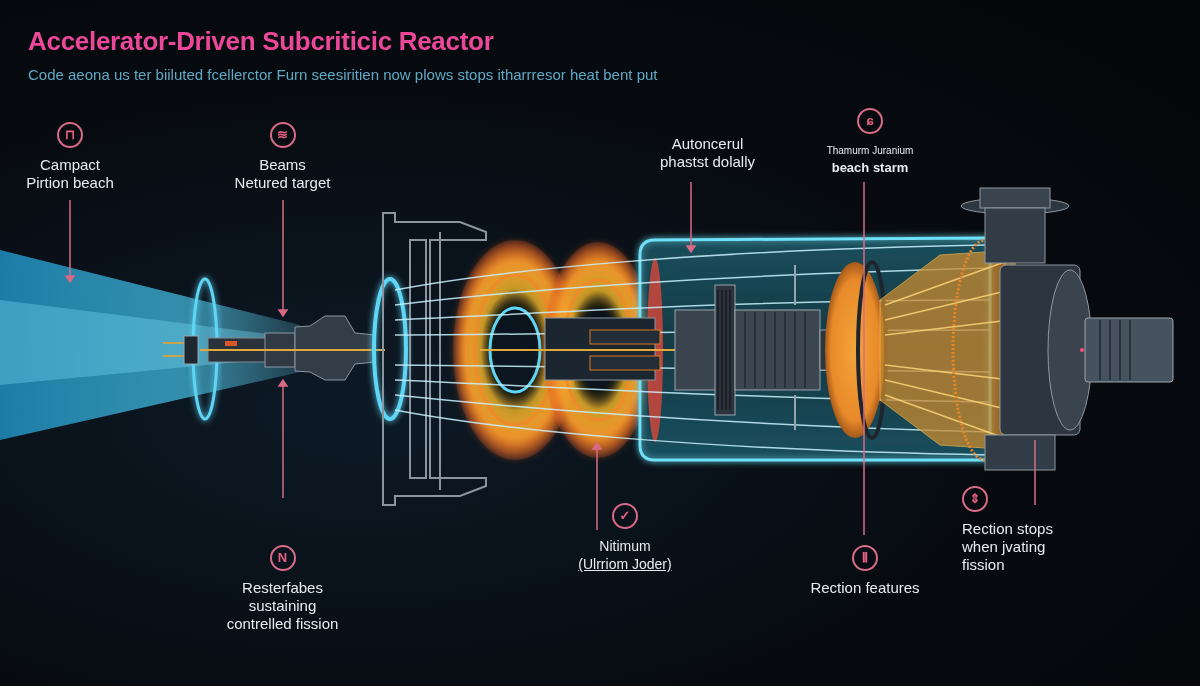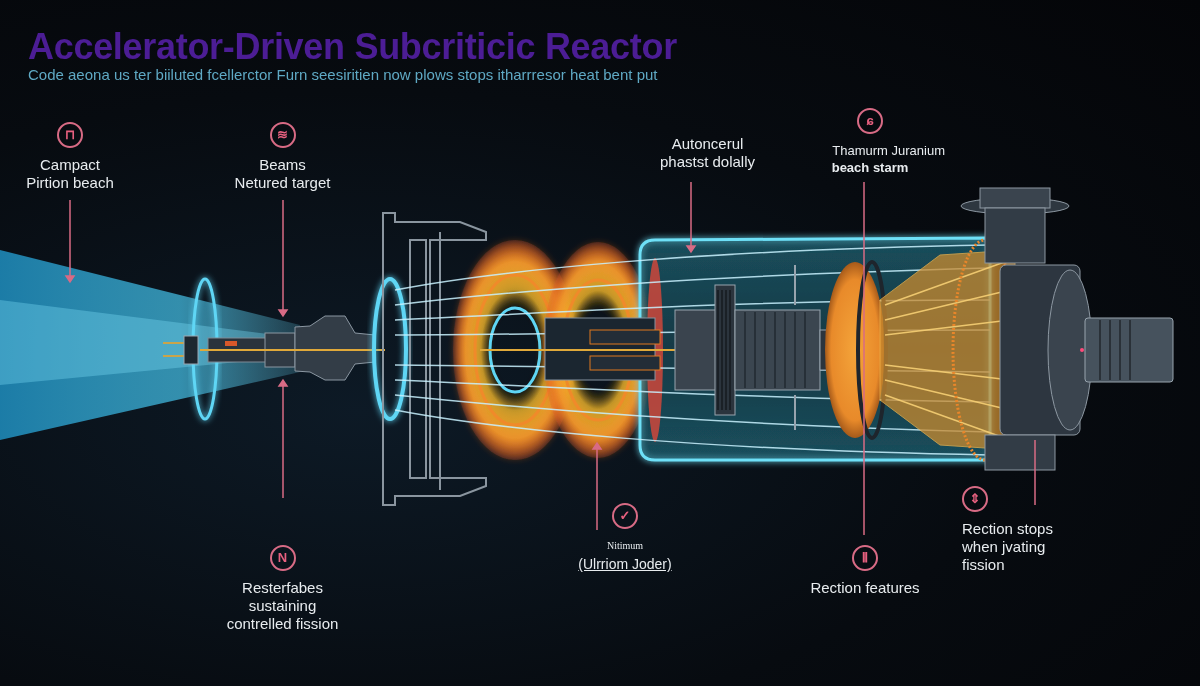--- a/index.html
+++ b/index.html
@@ -5,21 +5,21 @@
   * { margin: 0; padding: 0; box-sizing: border-box; }
   html, body { width: 1200px; height: 686px; overflow: hidden; }
   body {
     background: radial-gradient(ellipse at 30% 60%, #0d1a26 0%, #070b10 55%, #040508 100%);
     font-family: "Liberation Sans", sans-serif;
     color: #fff;
     position: relative;
   }
   .title {
     position: absolute; left: 28px; top: 26px;
-    font-size: 36px; font-weight: bold; color: #4c1d95; letter-spacing: -0.3px;
+    font-size: 26px; font-weight: bold; color: #ec4899; letter-spacing: -0.3px;
   }
   .subtitle {
     position: absolute; left: 28px; top: 66px;
     font-size: 15px; color: #5fa9c4;
   }
   .stage { position: absolute; left: 0; top: 0; width: 1200px; height: 686px; }
   .callout {
     position: absolute; text-align: center;
     font-size: 15px; line-height: 18px; color: #e8ecef;
   }
@@ -204,34 +204,34 @@
   <span class="lbl">Netured target</span>
 </div>
 
 <div class="callout" style="left:640px; top:135px; width:135px;">
   <span class="lbl">Autoncerul</span>
   <span class="lbl">phastst dolally</span>
 </div>
 
 <div class="callout" style="left:795px; top:108px; width:150px;">
   <span class="icon">ɕ</span>
-  <span class="lbl" style="font-size:13px;line-height:17px;text-align:right;">Thamurm Juranium</span>
+  <span class="lbl" style="font-size:10px;line-height:17px;">Thamurm Juranium</span>
   <span class="lbl" style="font-size:13px;line-height:17px;font-weight:bold;">beach starm</span>
 </div>
 
 <div class="callout" style="left:205px; top:545px; width:155px;">
   <span class="icon">N</span>
   <span class="lbl">Resterfabes</span>
   <span class="lbl">sustaining</span>
   <span class="lbl">contrelled fission</span>
 </div>
 
 <div class="callout" style="left:560px; top:503px; width:130px;">
   <span class="icon">✓</span>
-  <span class="lbl" style="font-size:10px;font-family:Liberation Serif, serif;">Nitimum</span>
+  <span class="lbl" style="font-size:14px;">Nitimum</span>
   <span class="lbl" style="font-size:14px;text-decoration:underline;">(Ulrriom Joder)</span>
 </div>
 
 <div class="callout" style="left:795px; top:545px; width:140px;">
   <span class="icon">⫴</span>
   <span class="lbl">Rection features</span>
 </div>
 
 <div class="callout left" style="left:962px; top:486px; width:130px;">
   <span class="icon">⇕</span>

